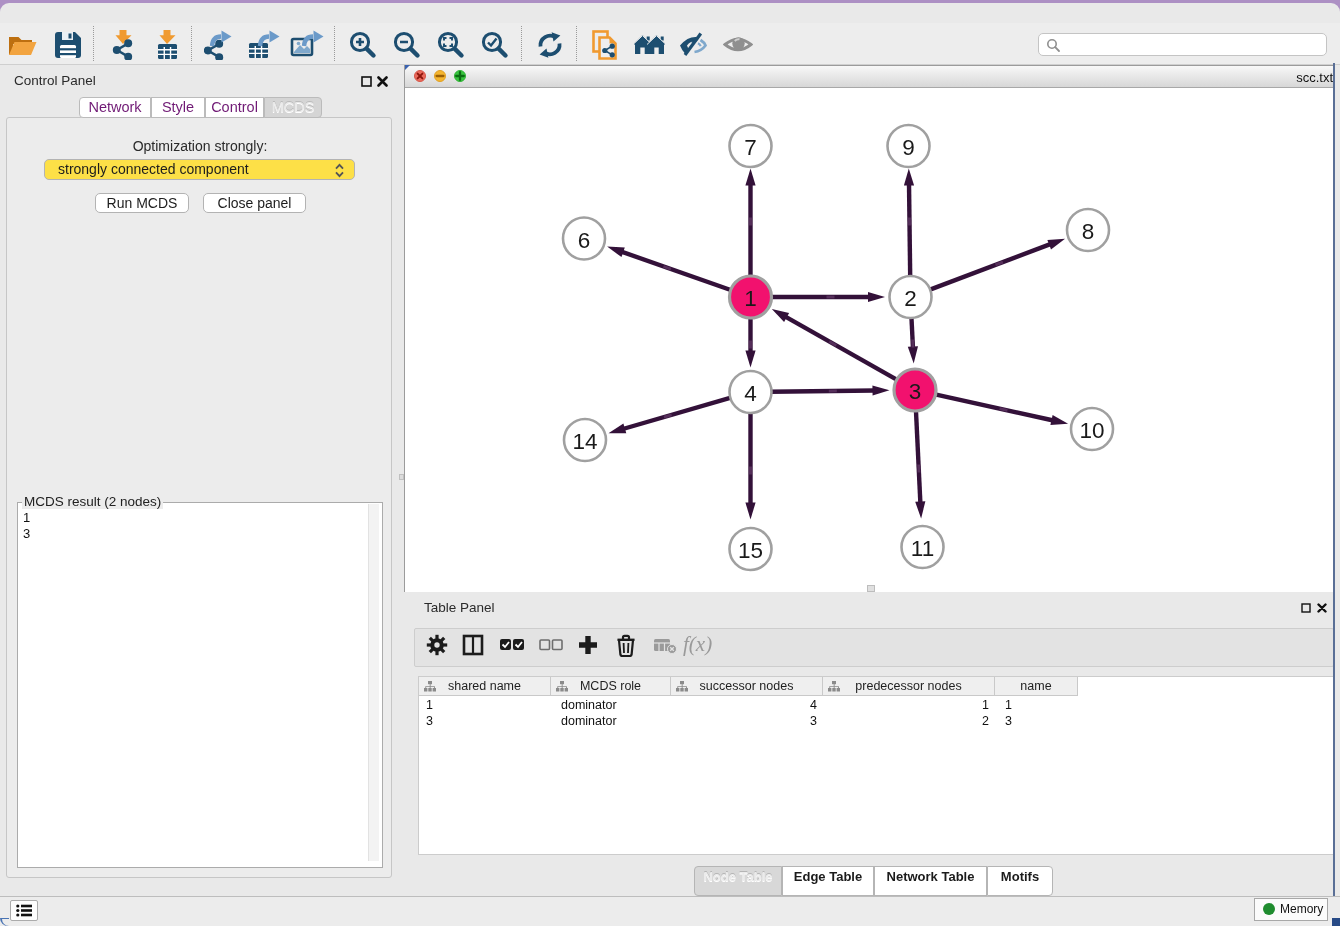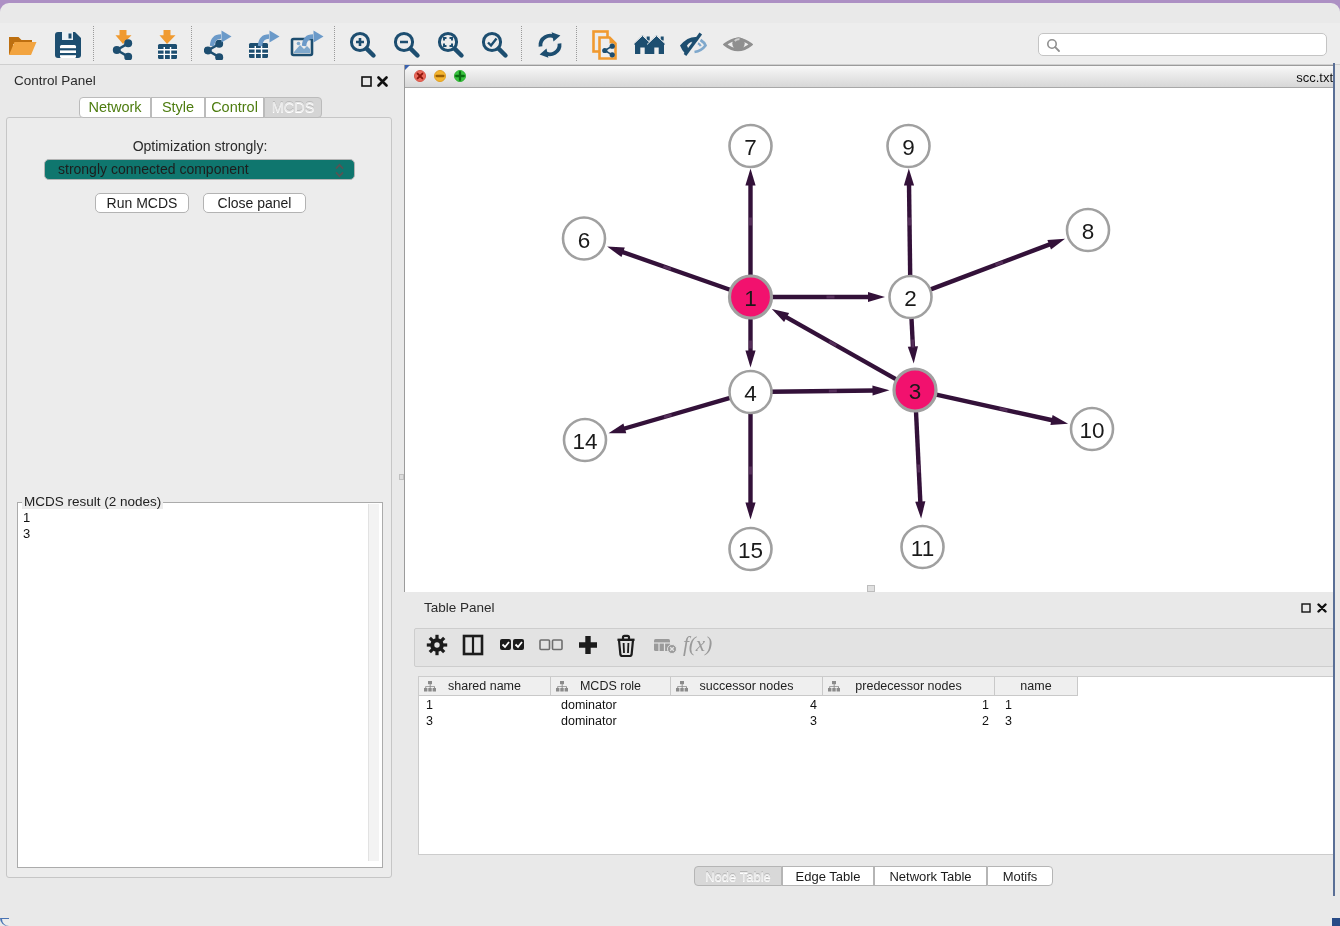--- a/index.html
+++ b/index.html
@@ -10,42 +10,42 @@
 .tl{position:absolute;top:4px;width:12px;height:12px;border-radius:50%;background:#dcdcdc;border:1px solid #c6c6c6}
 #wtitle{position:absolute;top:3px;left:0;width:1340px;text-align:center;font-size:13.5px;color:#b2b2b2}
 #toolbar{position:absolute;left:0;top:20px;width:1340px;height:42px;background:#ededed;border-bottom:1px solid #cfcfcf}
 .sep{position:absolute;top:3px;height:35px;width:0;border-left:1px dotted #9a9a9a}
 .ticon{position:absolute;top:7px}
 #search{position:absolute;left:1038px;top:10px;width:289px;height:23px;background:#fff;border:1px solid #c4c4c4;border-radius:5px}
 
 #cpanel{position:absolute;left:0;top:62px;width:395px;height:834px;background:#e9e9e9}
 #cphead{position:absolute;left:14px;top:8px;font-size:13.5px;color:#2b2b2b}
 .minib{position:absolute;top:11px;color:#111}
-.tab{position:absolute;top:32px;height:21px;background:#fff;border:1px solid #bbb;font-size:14.5px;color:#4d7c0f;text-align:center;line-height:19px}
+.tab{position:absolute;top:32px;height:21px;background:#fff;border:1px solid #bbb;font-size:14.5px;color:#701a75;text-align:center;line-height:19px}
 #tabpane{position:absolute;left:6px;top:52px;width:386px;height:761px;background:#ececec;border:1px solid #c6c6c6;border-radius:3px}
 #optlabel{position:absolute;left:0;top:73px;width:400px;text-align:center;font-size:14px;color:#2a2a2a}
-#combo{position:absolute;left:44px;top:94px;width:311px;height:21px;background:#0f766e;border:1px solid #b3b3b3;border-radius:5px;font-size:14px;color:#1d1d1d;line-height:19px;padding-left:13px}
+#combo{position:absolute;left:44px;top:94px;width:311px;height:21px;background:#fde047;border:1px solid #b3b3b3;border-radius:5px;font-size:14px;color:#1d1d1d;line-height:19px;padding-left:13px}
 .btn{position:absolute;top:128px;height:20px;background:#fff;border:1px solid #b3b3b3;border-radius:5px;font-size:14px;color:#1d1d1d;text-align:center;line-height:18px}
 #fieldset{position:absolute;left:17px;top:437px;width:366px;height:366px;border:1px solid #ababab;background:#fff}
 #fslegend{position:absolute;left:22px;top:429px;background:#ececec;font-size:13.5px;color:#222;padding:0 2px;z-index:3}
 #fstext{position:absolute;left:23px;top:445px;font-size:13px;color:#111;line-height:16px;z-index:3}
 #fsscroll{position:absolute;right:3px;top:1px;width:11px;height:357px;background:#f3f3f3;border-left:1px solid #e2e2e2}
 
 #netwin{position:absolute;left:404px;top:62px;width:930px;height:527px;background:#fff;border:1px solid #9b9b9b;border-bottom:0}
 #nettitle{position:absolute;left:0;top:0;width:928px;height:22px;background:linear-gradient(#f8f8f8,#d7d7d7);border-bottom:1px solid #a8a8a8}
 .mtl{position:absolute;top:4px;width:12px;height:12px;border-radius:50%}
 #ntext{position:absolute;left:0;top:4px;width:928px;text-align:right;font-size:13px;color:#111}
 
 #tpanel{position:absolute;left:396px;top:593px;width:944px;height:300px;background:#e9e9e9}
 #tphead{position:absolute;left:28px;top:4px;font-size:13.5px;color:#2b2b2b}
 #ttoolbar{position:absolute;left:18px;top:32px;width:920px;height:39px;background:#e3e3e3;border:1px solid #cdcdcd;border-radius:2px}
 #tblarea{position:absolute;left:22px;top:80px;width:916px;height:179px;background:#fff;border:1px solid #cccccc}
 .hcell{position:absolute;top:0;height:19px;background:#efefef;border-right:1px solid #c9c9c9;border-bottom:1px solid #c9c9c9;font-size:12.5px;color:#1f1f1f;text-align:center;line-height:19px}
 .trow{position:absolute;font-size:12.5px;color:#111;height:16px;line-height:16px}
-.btab{position:absolute;top:270px;height:20px;border:1px solid #b5b5b5;background:#fff;font-size:13px;font-weight:normal;color:#1b1b1b;text-align:center;line-height:19px}
+.btab{position:absolute;top:270px;height:30px;border:1px solid #b5b5b5;background:#fff;font-size:13px;font-weight:bold;color:#1b1b1b;text-align:center;line-height:19px}
 
 #statusbar{position:absolute;left:0;top:893px;width:1340px;height:30px;background:#ececec;border-top:1px solid #bdbdbd}
 #listbtn{position:absolute;left:10px;top:3px;width:28px;height:21px;background:#fdfdfd;border:1px solid #ababab;border-radius:2px}
 #membtn{position:absolute;left:1254px;top:1px;width:74px;height:23px;background:#fbfbfb;border:1px solid #a8a8a8;font-size:12px;color:#111;line-height:21px;white-space:nowrap}
 </style>
 </head>
 <body>
 <div id="win">
 <div id="toolbar">
 <div class="sep" style="left:93px"></div>
@@ -403,20 +403,33 @@
         <div class="trow" style="left:142px;top:36px">dominator</div>
         <div class="trow" style="left:252px;top:36px;width:146px;text-align:right">3</div>
         <div class="trow" style="left:404px;top:36px;width:166px;text-align:right">2</div>
         <div class="trow" style="left:586px;top:36px">3</div>
   </div>
   <div class="btab" style="left:298px;width:88px;border-radius:4px 0 0 4px;background:#d8d8d8;color:#ebebeb;text-shadow:0 1px 0 #fff,0 -1px 0 #b5b5b5">Node Table</div>
   <div class="btab" style="left:386px;width:92px">Edge Table</div>
   <div class="btab" style="left:478px;width:113px">Network Table</div>
   <div class="btab" style="left:591px;width:66px;border-radius:0 4px 4px 0">Motifs</div>
 </div>
+<div id="statusbar">
+  <div id="listbtn"><svg width="16" height="13" style="margin:3px 0 0 5px" viewBox="0 0 16 13">
+          <g fill="#111">
+            <circle cx="1.8" cy="2" r="1.6"></circle>
+            <circle cx="1.8" cy="6.5" r="1.6"></circle>
+            <circle cx="1.8" cy="11" r="1.6"></circle>
+            <rect x="5" y="0.7" width="11" height="2.6"></rect>
+            <rect x="5" y="5.2" width="11" height="2.6"></rect>
+            <rect x="5" y="9.7" width="11" height="2.6"></rect>
+          </g>
+        </svg></div>
+  <div id="membtn"><span style="display:inline-block;width:12px;height:12px;border-radius:50%;background:#1f8c2f;vertical-align:-2px;margin:0 5px 0 8px"></span>Memory</div>
+</div>
 <div style="position:absolute;left:1333px;top:60px;width:1.5px;height:833px;background:#5a6f96"></div>
 </div>
 <div style="position:absolute;left:399px;top:474px;width:5px;height:6px;background:#dcdcdc;border:1px solid #c0c0c0"></div>
 <svg style="position:absolute;left:405px;top:65px" width="5" height="5" viewBox="0 0 5 5">
     <path d="M0,0 L5,0 L0,5 z" fill="#3a62b0"></path>
   </svg>
 <div style="position:absolute;left:0px;top:918px;width:9px;height:8px;background:#4a74b4;border-radius:0 0 0 8px"></div>
 <div style="position:absolute;left:1332px;top:918px;width:8px;height:8px;background:#274a86"></div>
 <div style="position:absolute;left:2px;top:919px;width:8px;height:7px;background:#ececec;border-radius:0 0 0 7px"></div>
 

